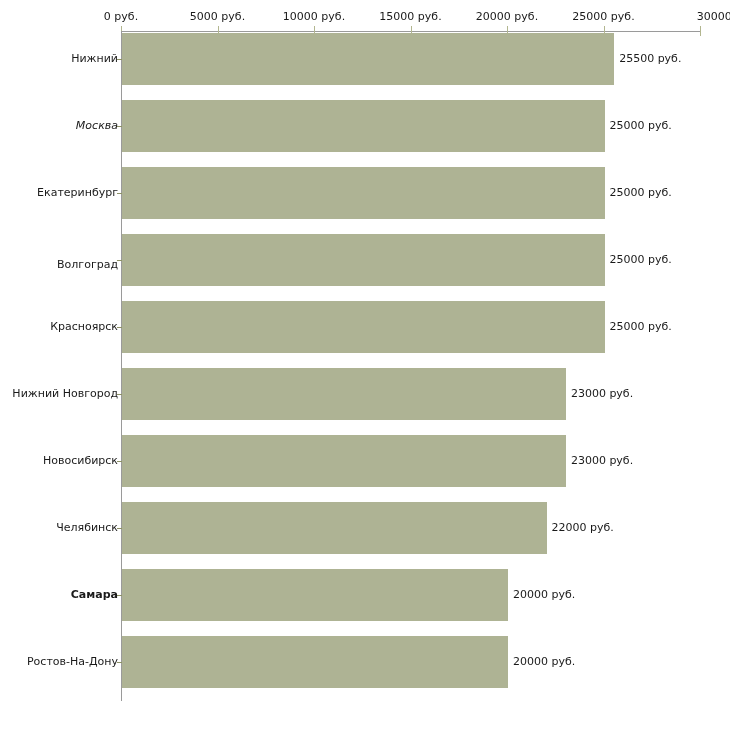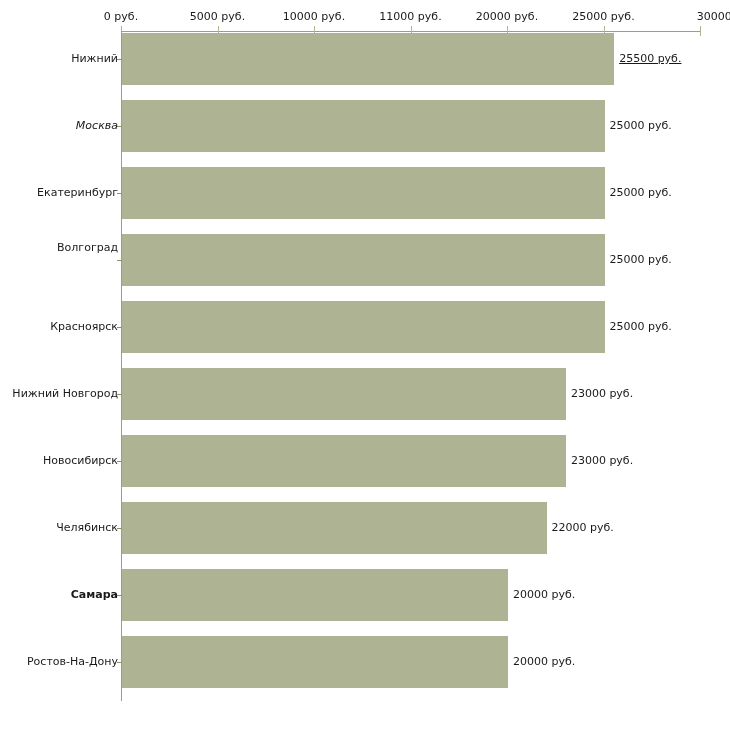--- a/index.html
+++ b/index.html
@@ -107,21 +107,21 @@
 
     <div class="x-axis-line"></div>
     <div id="x-ticks">
         <div class="x-tick" style="left: 121px;"></div>
         <div class="x-tick-label" style="left: 121px;">0 руб.</div>
         <div class="x-tick" style="left: 217.5px;"></div>
         <div class="x-tick-label" style="left: 217.5px;">5000 руб.</div>
         <div class="x-tick" style="left: 314px;"></div>
         <div class="x-tick-label" style="left: 314px;">10000 руб.</div>
         <div class="x-tick" style="left: 410.5px;"></div>
-        <div class="x-tick-label" style="left: 410.5px;">11000 руб.</div>
+        <div class="x-tick-label" style="left: 410.5px;">15000 руб.</div>
         <div class="x-tick" style="left: 507px;"></div>
         <div class="x-tick-label" style="left: 507px;">20000 руб.</div>
         <div class="x-tick" style="left: 603.5px;"></div>
         <div class="x-tick-label" style="left: 603.5px;">25000 руб.</div>
         <div class="x-tick" style="left: 700px;"></div>
         <div class="x-tick-label" style="left: 700px; margin-left: 28px;">30000 руб.</div>
       </div>
 
     <div class="y-axis-line"></div>
     <div id="y-ticks">
@@ -134,32 +134,32 @@
         <div class="y-tick" style="top: 461px;"></div>
         <div class="y-tick" style="top: 528px;"></div>
         <div class="y-tick" style="top: 595px;"></div>
         <div class="y-tick" style="top: 662px;"></div>
       </div>
 
     <div id="cat-labels">
         <div class="cat-label" style="top: 59px;">Нижний</div>
         <div class="cat-label" style="top: 126px; font-style: italic;">Москва</div>
         <div class="cat-label" style="top: 193px;">Екатеринбург</div>
-        <div class="cat-label" style="top: 248px;">Волгоград</div>
+        <div class="cat-label" style="top: 265px;">Волгоград</div>
         <div class="cat-label" style="top: 327px;">Красноярск</div>
         <div class="cat-label" style="top: 394px;">Нижний Новгород</div>
         <div class="cat-label" style="top: 461px;">Новосибирск</div>
         <div class="cat-label" style="top: 528px;">Челябинск</div>
         <div class="cat-label" style="top: 595px; font-weight: bold;">Самара</div>
         <div class="cat-label" style="top: 662px; margin-left: 28px;">Ростов-На-Дону</div>
       </div>
 
     <div id="bars">
         <div class="bar" title="Пермь: 25500 руб." style="top: 33px; width: 492.15px; background: rgb(174, 179, 148);"></div>
-        <div class="bar-value-label" style="left: 619.15px; top: 59px; text-decoration: underline;">25500 руб.</div>
+        <div class="bar-value-label" style="left: 619.15px; top: 59px;">25500 руб.</div>
         <div class="bar" title="Москва: 25000 руб." style="top: 100px; width: 482.5px; background: rgb(174, 179, 148);"></div>
         <div class="bar-value-label" style="left: 609.5px; top: 126px;">25000 руб.</div>
         <div class="bar" title="Екатеринбург: 25000 руб." style="top: 167px; width: 482.5px; background: rgb(174, 179, 148);"></div>
         <div class="bar-value-label" style="left: 609.5px; top: 193px;">25000 руб.</div>
         <div class="bar" title="Волгоград: 25000 руб." style="top: 234px; width: 482.5px; background: rgb(174, 179, 148);"></div>
         <div class="bar-value-label" style="left: 609.5px; top: 260px;">25000 руб.</div>
         <div class="bar" title="Красноярск: 25000 руб." style="top: 301px; width: 482.5px; background: rgb(174, 179, 148);"></div>
         <div class="bar-value-label" style="left: 609.5px; top: 327px;">25000 руб.</div>
         <div class="bar" title="Нижний Новгород: 23000 руб." style="top: 368px; width: 443.9px; background: rgb(174, 179, 148);"></div>
         <div class="bar-value-label" style="left: 570.9px; top: 394px;">23000 руб.</div>

